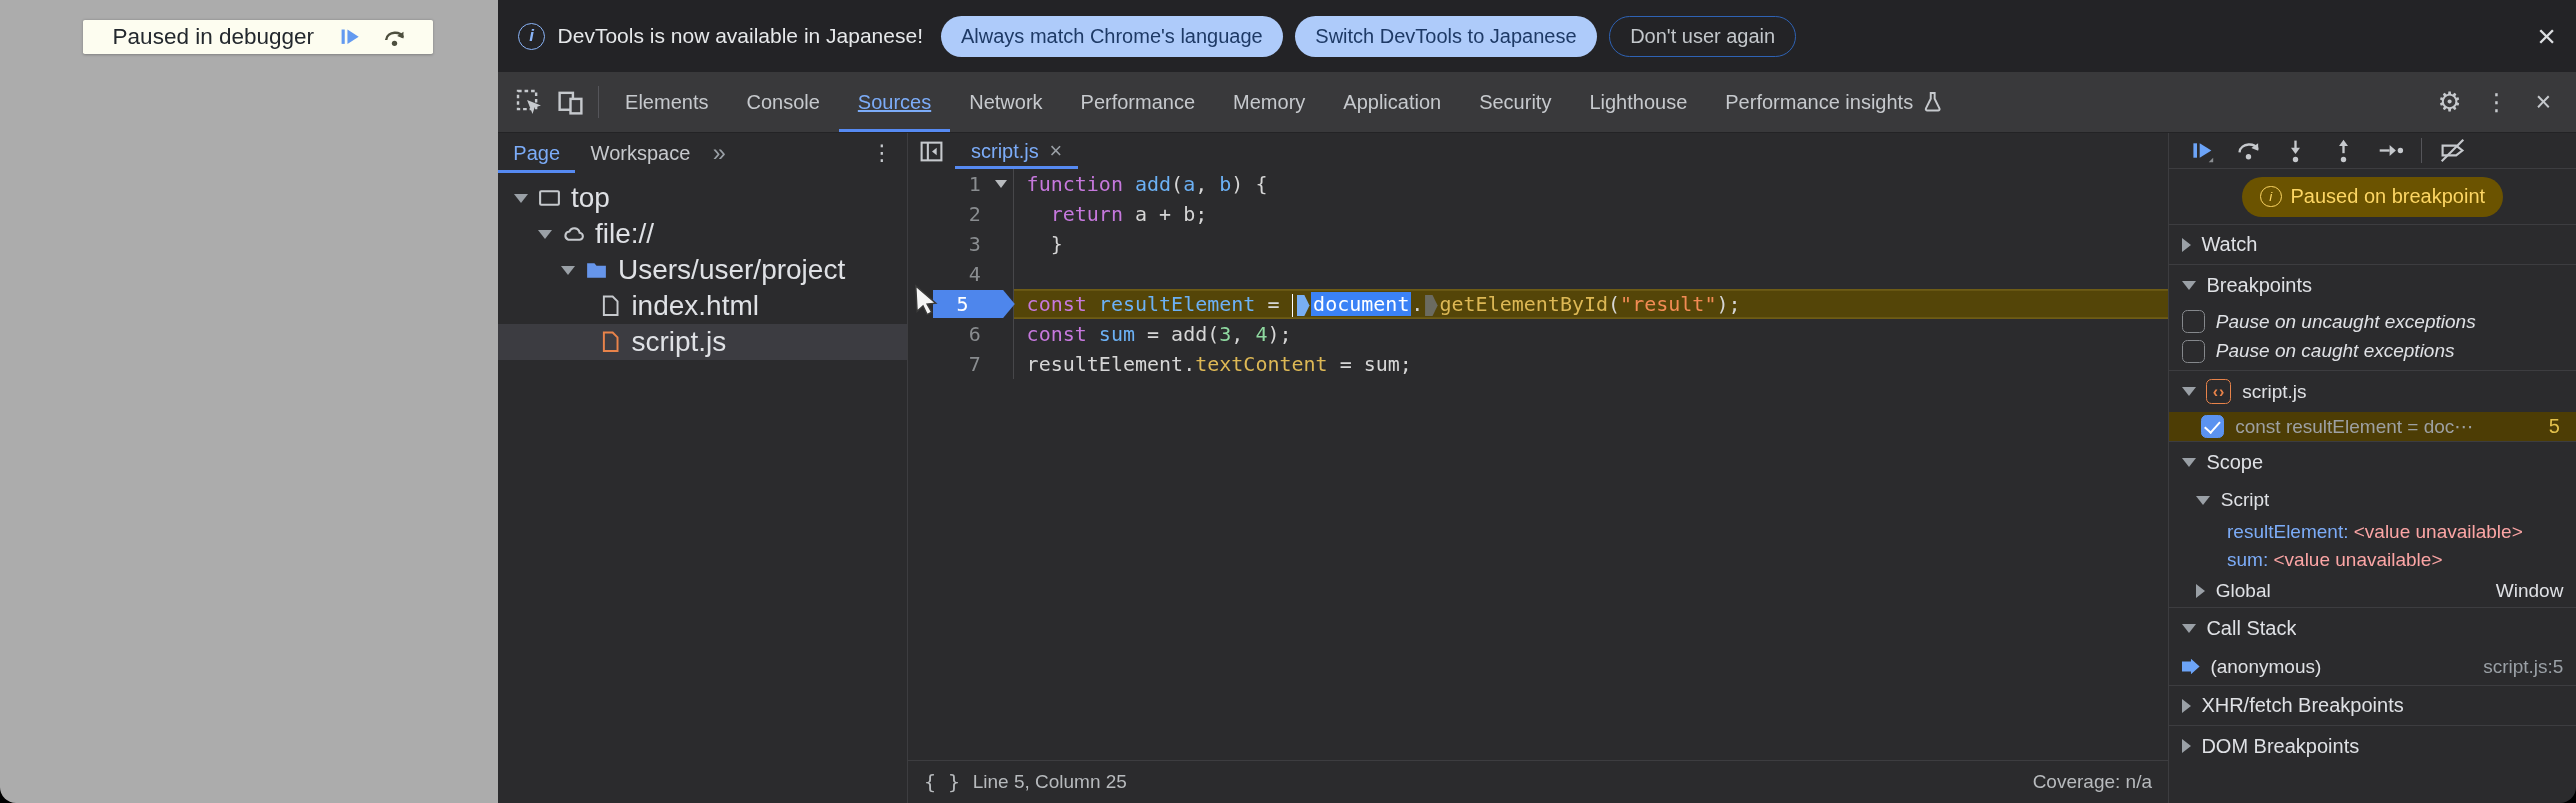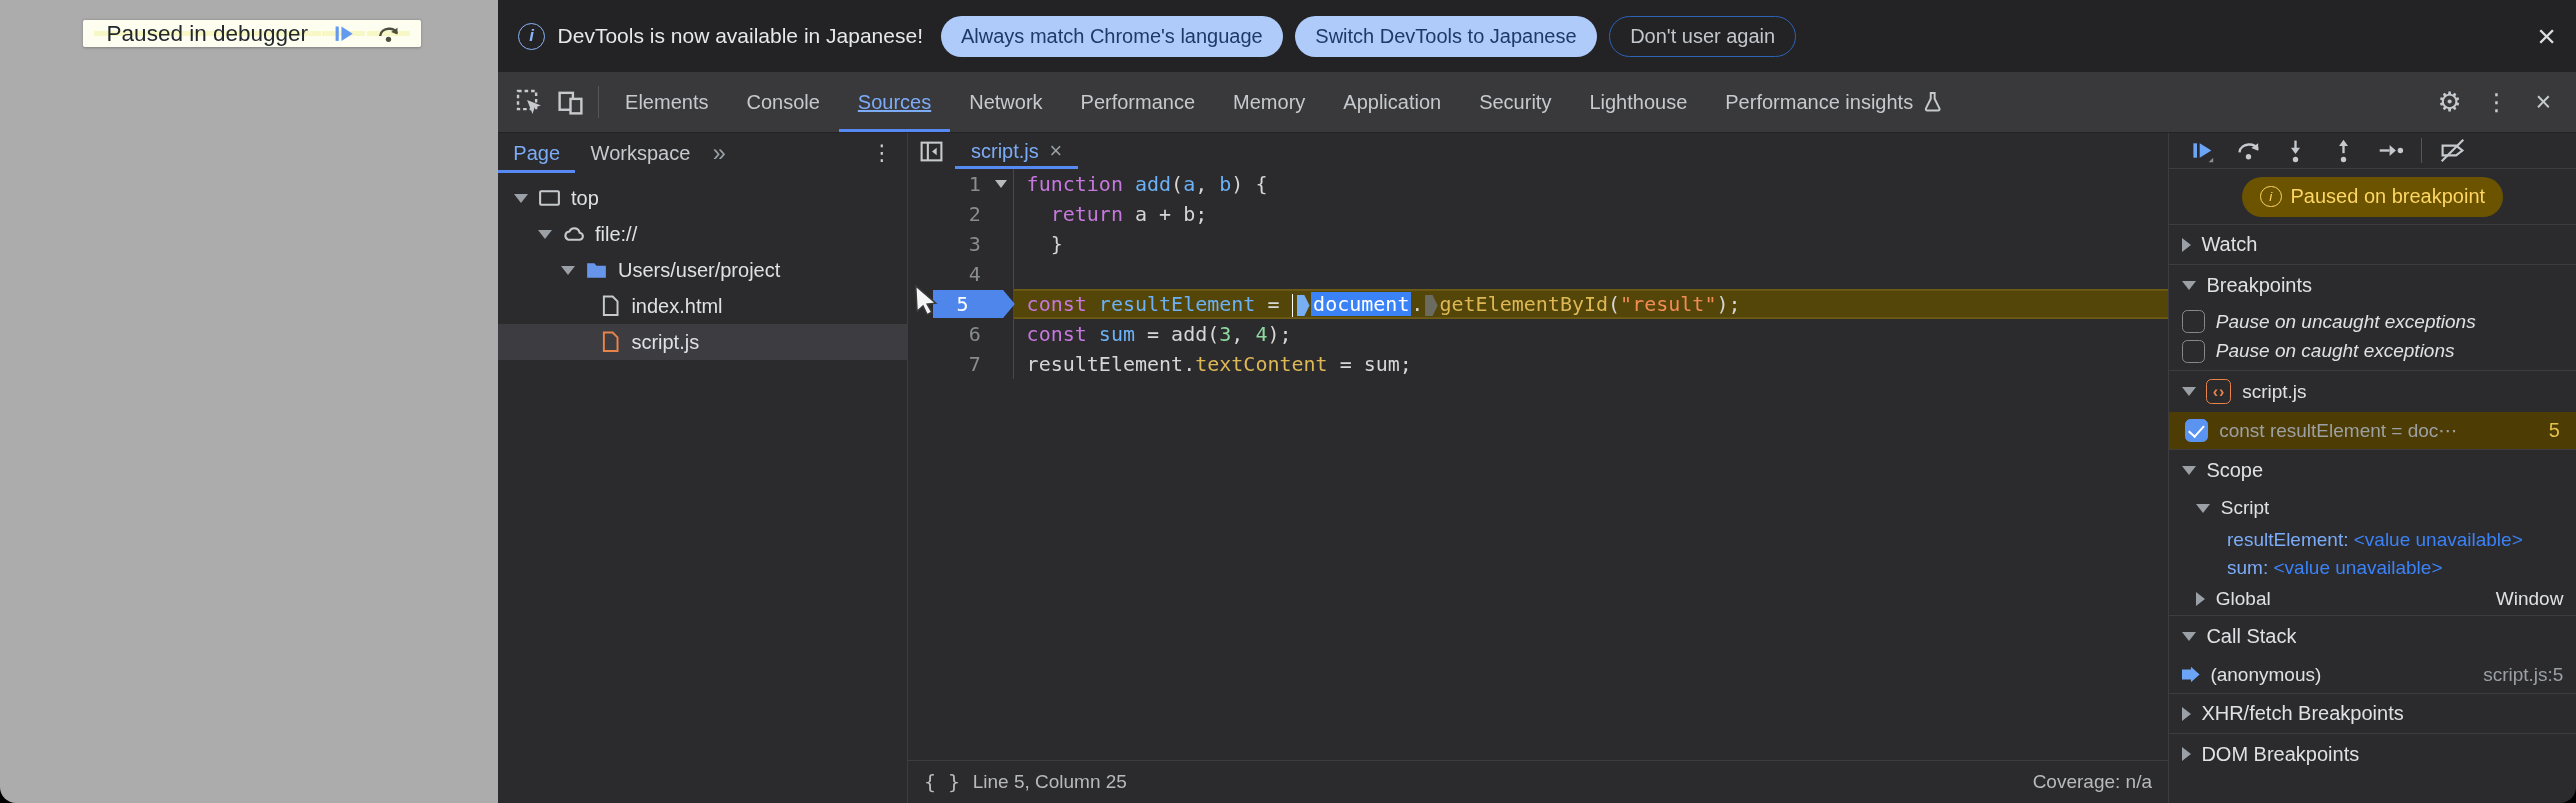--- a/index.html
+++ b/index.html
@@ -3,21 +3,21 @@
 <meta charset="utf-8">
 <style>
   * { margin:0; padding:0; box-sizing:border-box; }
   html,body { width:2576px; height:804px; background:#000; overflow:hidden;
               font-family:"Liberation Sans", sans-serif; }
   .window { position:absolute; inset:0; border-radius:0 0 16px 16px; overflow:hidden; }
 
   
   .page-area { position:absolute; left:0; top:0; width:498px; height:804px; background:#acacac; }
   .paused-banner { position:absolute; left:83px; top:20px; height:27px; display:flex;
-                   background:#fdfdf0; padding:11px; gap:1.8px; border-radius:1.8px;
+                   background:#fdfdf0; padding:17px; gap:1.8px; border-radius:1.8px;
                    box-shadow:0 0.9px 2.7px rgba(0,0,0,.25); }
   .paused-banner .cell { background:#f8f8c6; display:flex; align-items:center; justify-content:center; }
   .paused-banner .txt { padding:0 12.6px; font-size:22.5px; color:#23282d; white-space:nowrap; }
   .paused-banner .ic { width:43px; }
 
   
   .devtools { position:absolute; left:498px; top:0; right:0; bottom:0; background:#2b2b2d;
               display:flex; flex-direction:column; color:#dfe1e5; }
 
   
@@ -58,21 +58,21 @@
   .nav-header { height:40px; flex:0 0 40px; display:flex; align-items:stretch; }
   .nav-tab { position:relative; padding:0 15.3px; display:flex; align-items:center; font-size:20px;
              color:#c6c9cd; }
   .nav-tab.active { color:#7cacf8; }
   .nav-tab.active::after { content:""; position:absolute; left:0; right:0; bottom:0; height:2.7px;
                            background:#568af2; }
   .nav-overflow { display:flex; align-items:center; font-size:23.4px; color:#9aa0a6; padding:0 7.2px; }
   .nav-kebab { margin-left:auto; display:flex; align-items:center; padding:0 14.4px; font-size:21.6px;
                color:#c6c9cd; }
   .tree { flex:1; padding-top:7.2px; }
-  .trow { height:36px; display:flex; align-items:center; font-size:20px; color:#dfe1e5; gap:9px; }
+  .trow { height:36px; display:flex; align-items:center; font-size:28px; color:#dfe1e5; gap:9px; }
   .trow.selected { background:#3c3c41; }
   .caret { width:0; height:0; flex:0 0 auto; }
   .caret.down { border-left:7.2px solid transparent; border-right:7.2px solid transparent;
                 border-top:9px solid #9aa0a6; }
   .caret.right { border-top:7.2px solid transparent; border-bottom:7.2px solid transparent;
                  border-left:9px solid #9aa0a6; }
   .ti { flex:0 0 auto; display:flex; }
 
   
   .editor { flex:1; display:flex; flex-direction:column; position:relative; min-width:0; }
@@ -130,26 +130,26 @@
   .hdr { height:40px; font-size:20px; }
   .bb { border-bottom:0.9px solid #3d3d40; }
   .cb-row { height:33px;font-style:italic; }
   .checkbox { width:23.4px; height:23.4px; border:1.8px solid #85888c; border-radius:5.4px; flex:0 0 auto; }
   .checkbox.checked { background:#5b93f0; border-color:#5b93f0; position:relative; }
   .checkbox.checked::after { content:""; position:absolute; left:6.3px; top:1.8px; width:7.2px; height:12.6px;
                              border:solid #fff; border-width:0 2.7px 2.7px 0; transform:rotate(42deg); }
   .js-ico { width:25px; height:25px; border:1.8px solid #e8834a; border-radius:5.4px; color:#e8834a;
             display:flex; align-items:center; justify-content:center; font-size:16px; font-weight:bold;
             letter-spacing:0.9px; flex:0 0 auto; }
-  .bp-item { height:38px; background:#4d3d05; padding-left:16px; }
+  .bp-item { height:30px; background:#4d3d05; padding-left:32px; }
   .bp-item .lbl { color:#9da0a3; }
   .bp-item .num { margin-left:auto; color:#e2c04c; font-size:20px; padding-right:3.6px; }
   .scope-script { padding-left:27px; height:36px; }
   .var-row { padding-left:58px; height:28px; }
-  .var-name { color:#7cacf8; } .var-sep { color:#7cacf8; } .var-val { color:#3b82f6;text-align:center; }
+  .var-name { color:#7cacf8; } .var-sep { color:#7cacf8; } .var-val { color:#fca5a5;text-align:center; }
   .global-row { padding-left:27px; height:34px; }
   .frame-row { height:38px; }
   .cs-arrow { width:18px; height:15.3px; background:#6ca4f8; flex:0 0 auto;
               clip-path:polygon(0 18%,52% 18%,52% 0,100% 50%,52% 100%,52% 82%,0 82%); }
   .loc { color:#9aa0a6; }
   svg { display:block; }
 </style>
 </head>
 <body>
 

